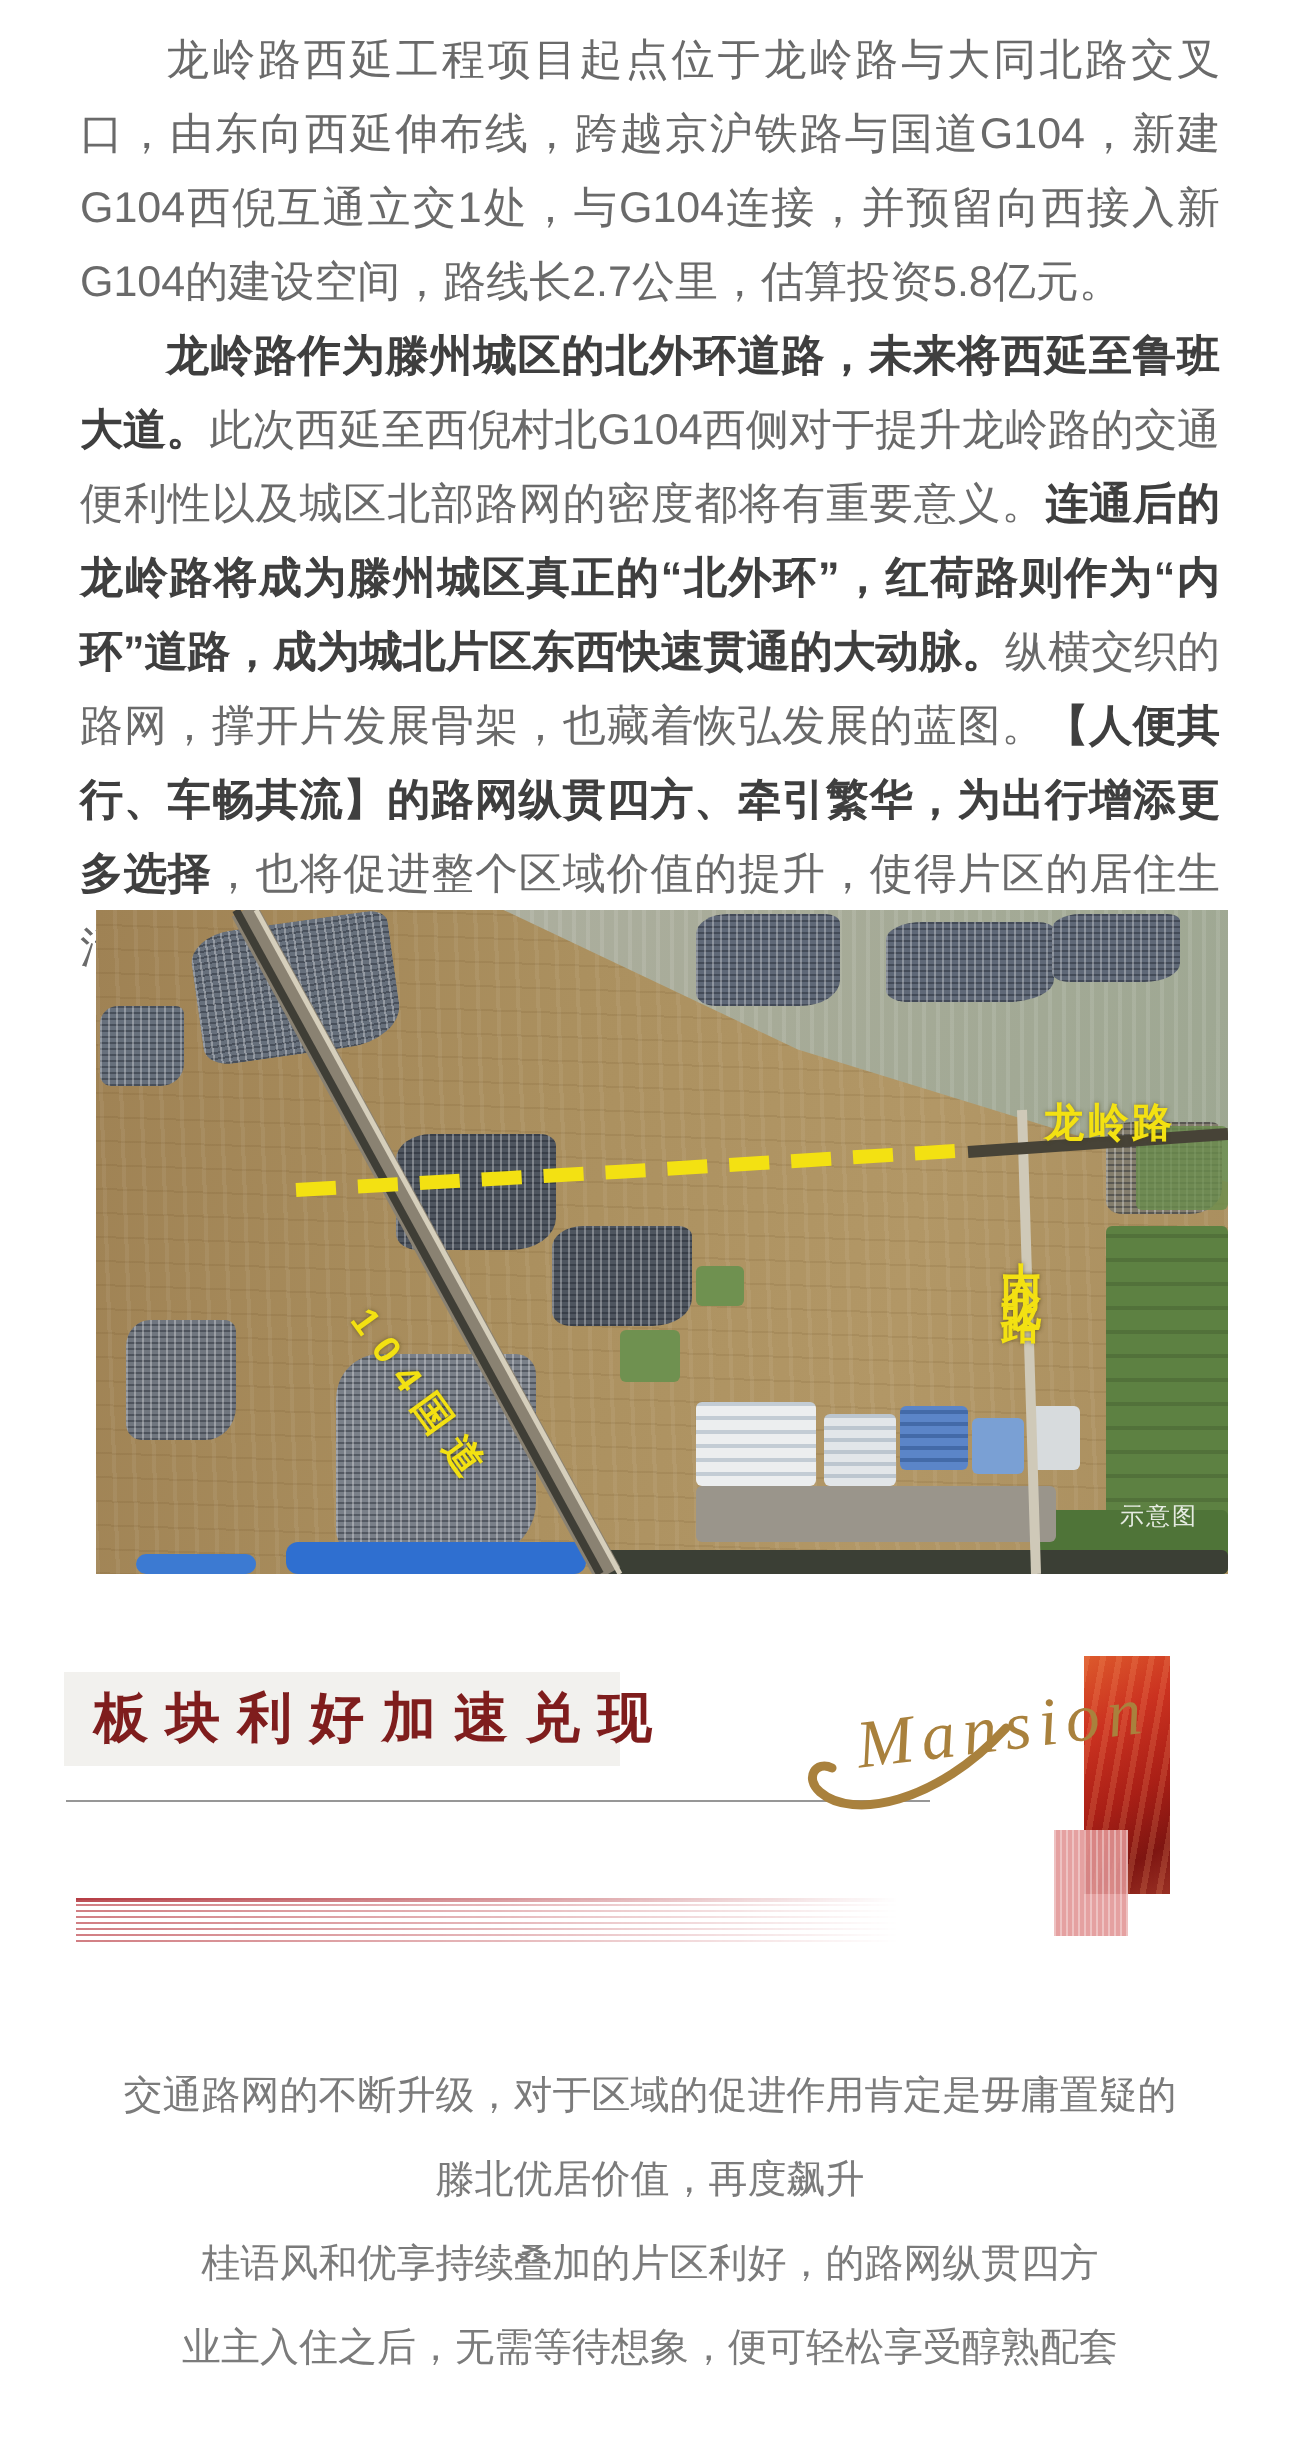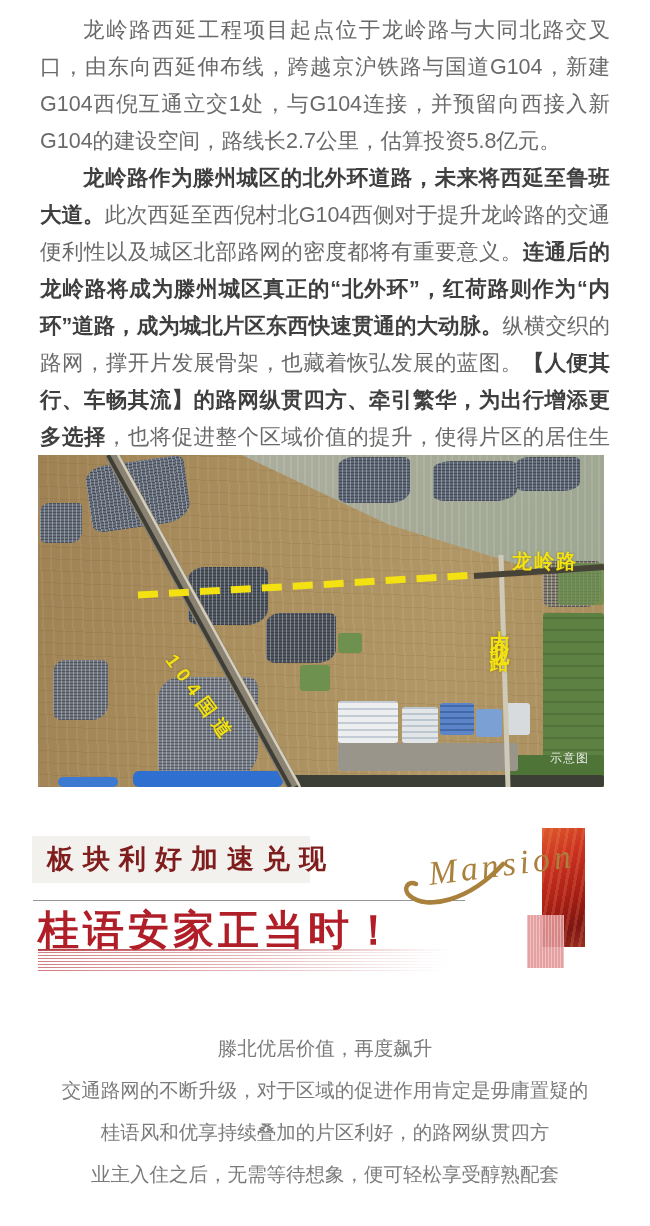--- a/index.html
+++ b/index.html
@@ -6,21 +6,21 @@
   .page{position:relative;width:650px;height:1226px;background:#ffffff;overflow:hidden;
         font-family:"Liberation Sans","DejaVu Sans",sans-serif;}
 
   
   .article{position:absolute;left:40px;top:12px;width:570px;color:#6a6a6a;
            font-size:21.5px;line-height:37px;text-align:justify;}
   .article p{margin:0;text-indent:2em;}
   .article .b{font-weight:700;color:#3f3f3f;}
 
   
-  .map{position:absolute;left:38px;top:455px;width:566px;height:332px;overflow:hidden;
+  .map{position:absolute;left:48px;top:455px;width:566px;height:332px;overflow:hidden;
        background:
          repeating-linear-gradient(88deg, rgba(255,255,255,.06) 0 2px, rgba(0,0,0,0) 2px 10px),
          repeating-linear-gradient(2deg, rgba(90,60,20,.10) 0 1px, rgba(0,0,0,0) 1px 12px),
          linear-gradient(100deg,#9f8254 0%,#ab905f 40%,#b29766 70%,#a98e5e 100%);}
   .zone-gray{position:absolute;left:0;top:0;width:100%;height:100%;
        clip-path:polygon(36% 0,100% 0,100% 41%,62% 21%);
        background:
          repeating-linear-gradient(90deg, rgba(255,255,255,.10) 0 2px, rgba(0,0,0,0) 2px 7px),
          linear-gradient(115deg,#b3b3a6 0%,#a7ab98 50%,#9aa690 100%);}
   .village{position:absolute;background-color:#67707c;
@@ -128,23 +128,22 @@
   <div class="kicker-text">板块利好加速兑现</div>
 
   <div class="red-rect"></div>
   <div class="pink-rect"></div>
   <svg class="swash" width="110" height="50" viewBox="0 0 110 50">
     <path d="M105,6 C70,44 28,52 12,38 C4,31 10,22 18,26" fill="none" stroke="#a9813d" stroke-width="4.5" stroke-linecap="round"></path>
   </svg>
   <div class="mansion">Mansion</div>
 
   <div class="promo-divider"></div>
-  <div class="headline">桂语安家正当时！</div>
   <div class="streaks"></div>
 
   <div class="footer">
+    <div>交通路网的不断升级，对于区域的促进作用肯定是毋庸置疑的</div>
     <div>滕北优居价值，再度飙升</div>
-    <div>交通路网的不断升级，对于区域的促进作用肯定是毋庸置疑的</div>
     <div>桂语风和优享持续叠加的片区利好，的路网纵贯四方</div>
     <div>业主入住之后，无需等待想象，便可轻松享受醇熟配套</div>
   </div>
 
 </div>
 
 </body></html>

